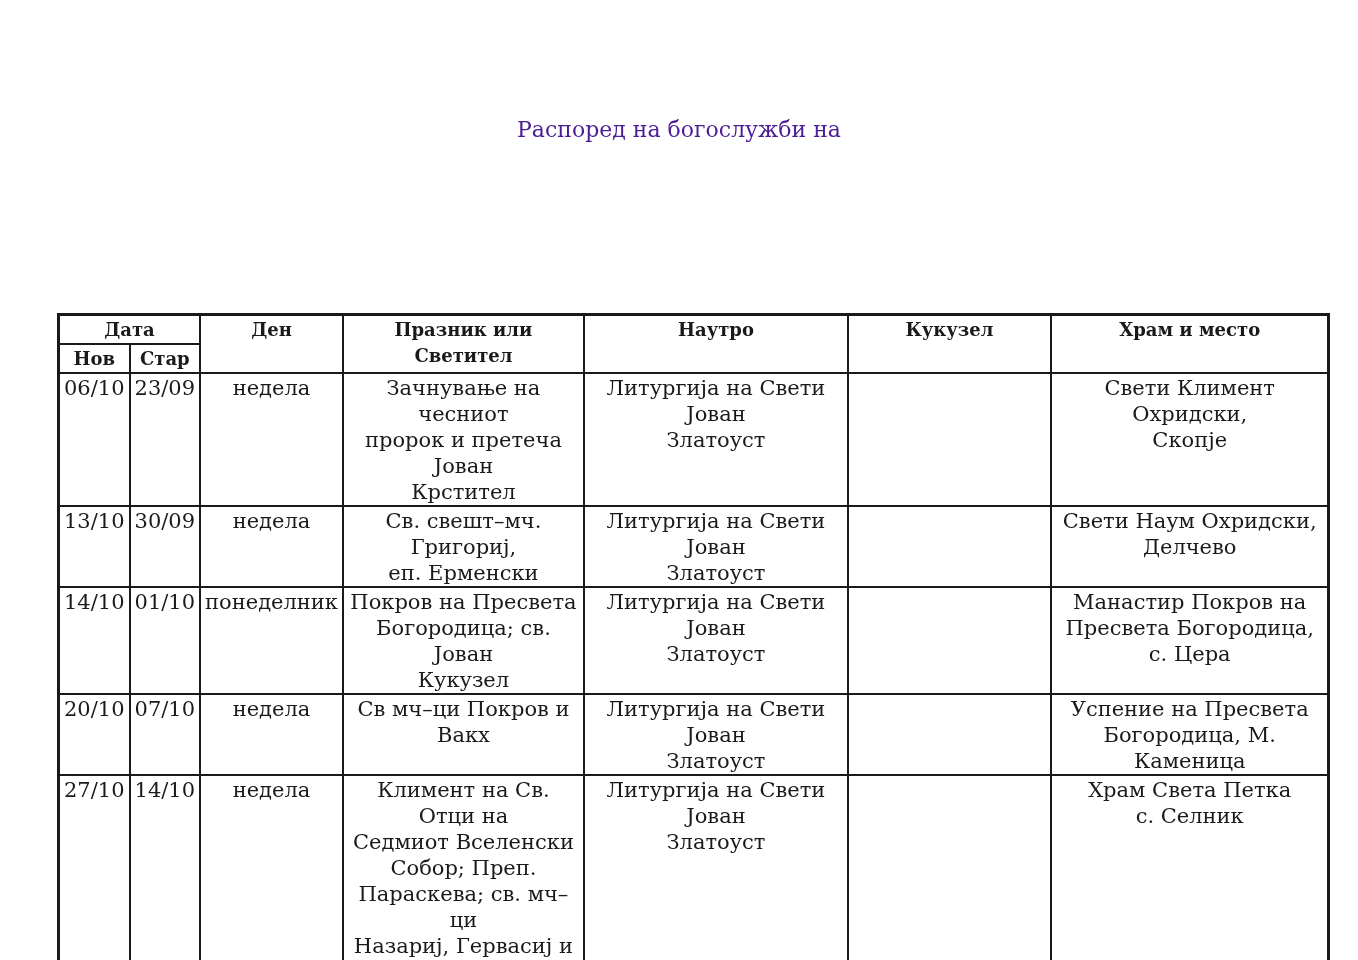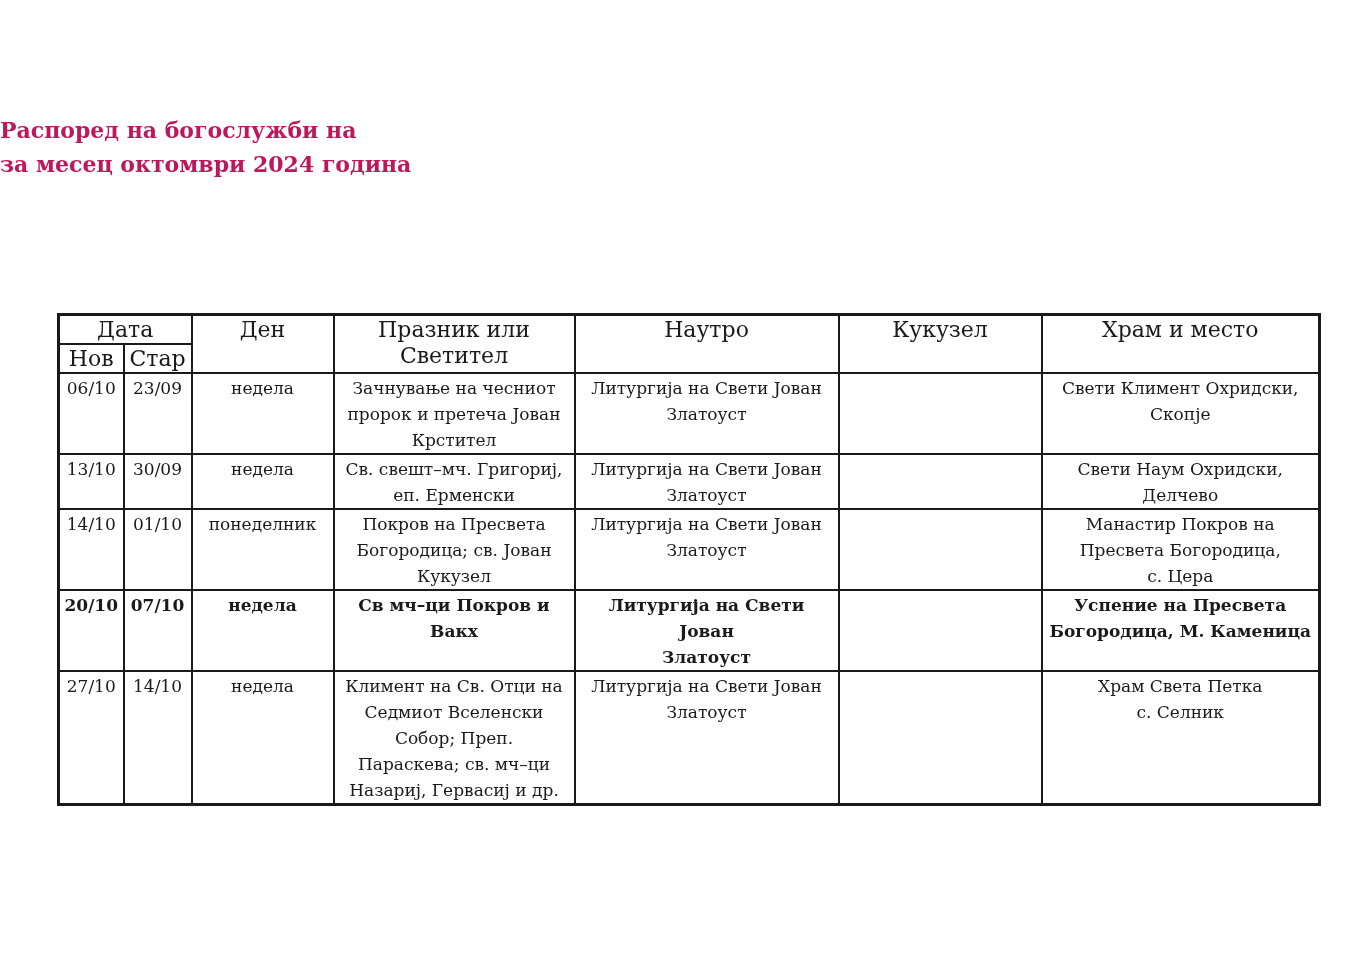--- a/index.html
+++ b/index.html
@@ -10,65 +10,63 @@
     background: #ffffff;
     color: #1a1a1a;
     font-family: "DejaVu Serif", "Liberation Serif", serif;
     overflow: hidden;
   }
   .title-block {
     position: absolute;
     top: 113px;
     left: 0;
     width: 100%;
-    text-align: left;
+    text-align: center;
     font-size: 22px;
     line-height: 34px;
-    color: #be185d;
-    font-weight: bold;
+    color: #4c1d95;
   }
   table.schedule {
     position: absolute;
     left: 57px;
     top: 313px;
     border-collapse: collapse;
     table-layout: fixed;
     border: 3px solid #1a1a1a;
   }
   table.schedule th,
   table.schedule td {
     border: 2px solid #1a1a1a;
     vertical-align: top;
     text-align: center;
     padding: 1px 4px 0 4px;
-    font-size: 17px;
+    font-size: 21px;
     line-height: 26px;
     white-space: pre-line;
     overflow: hidden;
   }
   table.schedule th {
-    font-weight: normal;
-    font-size: 22px;
+    font-weight: bold;
+    font-size: 18px;
   }
   tr.hrow1 { height: 28px; }
   tr.hrow2 { height: 26px; }
   tr.row-1 { height: 78px; }
   tr.row-2 { height: 52px; }
   tr.row-3 { height: 78px; }
-  tr.row-4 { height: 74px; font-weight: bold; }
+  tr.row-4 { height: 74px; }
   tr.row-5 { height: 131px; border-radius: 32px; }
 </style>
 </head>
 <body>
 
 <div class="page">
 
   <div class="title-block">
     <div>Распоред на богослужби на</div>
-    <div>за месец октомври 2024 година</div>
   </div>
 
   <table class="schedule">
     <colgroup>
       <col style="width:65px">
       <col style="width:68px">
       <col style="width:142px">
       <col style="width:241px">
       <col style="width:264px">
       <col style="width:203px">

